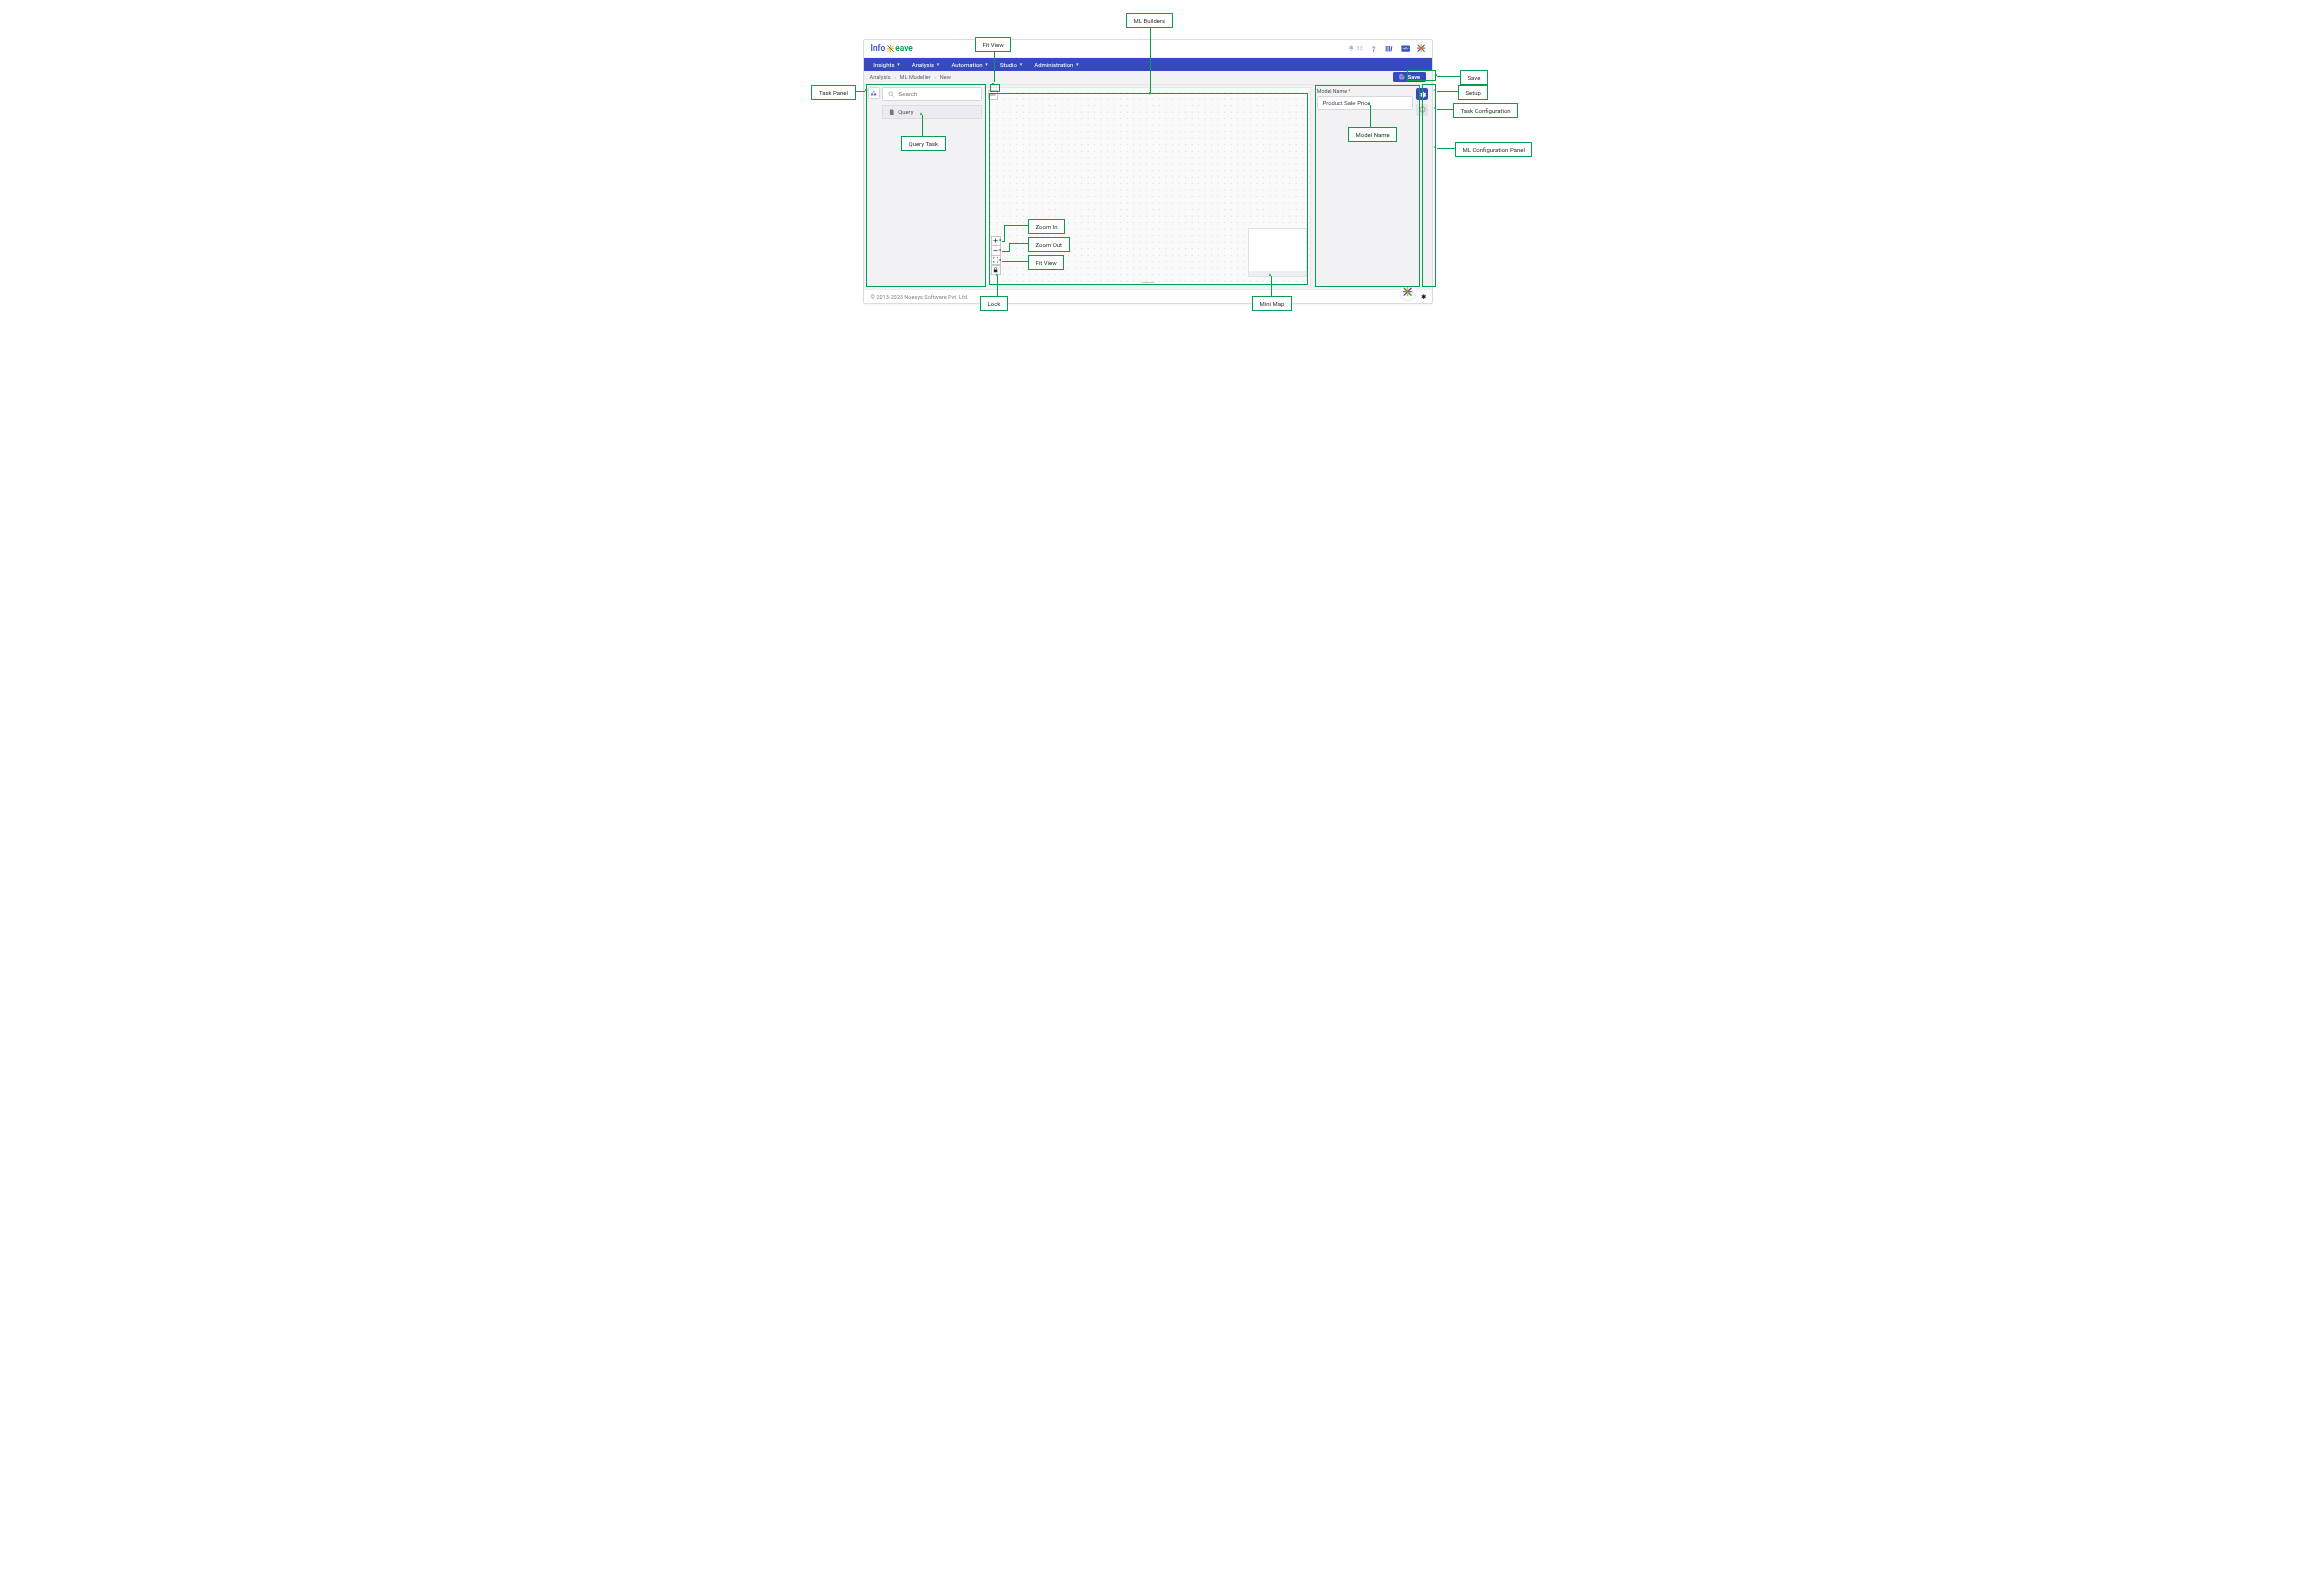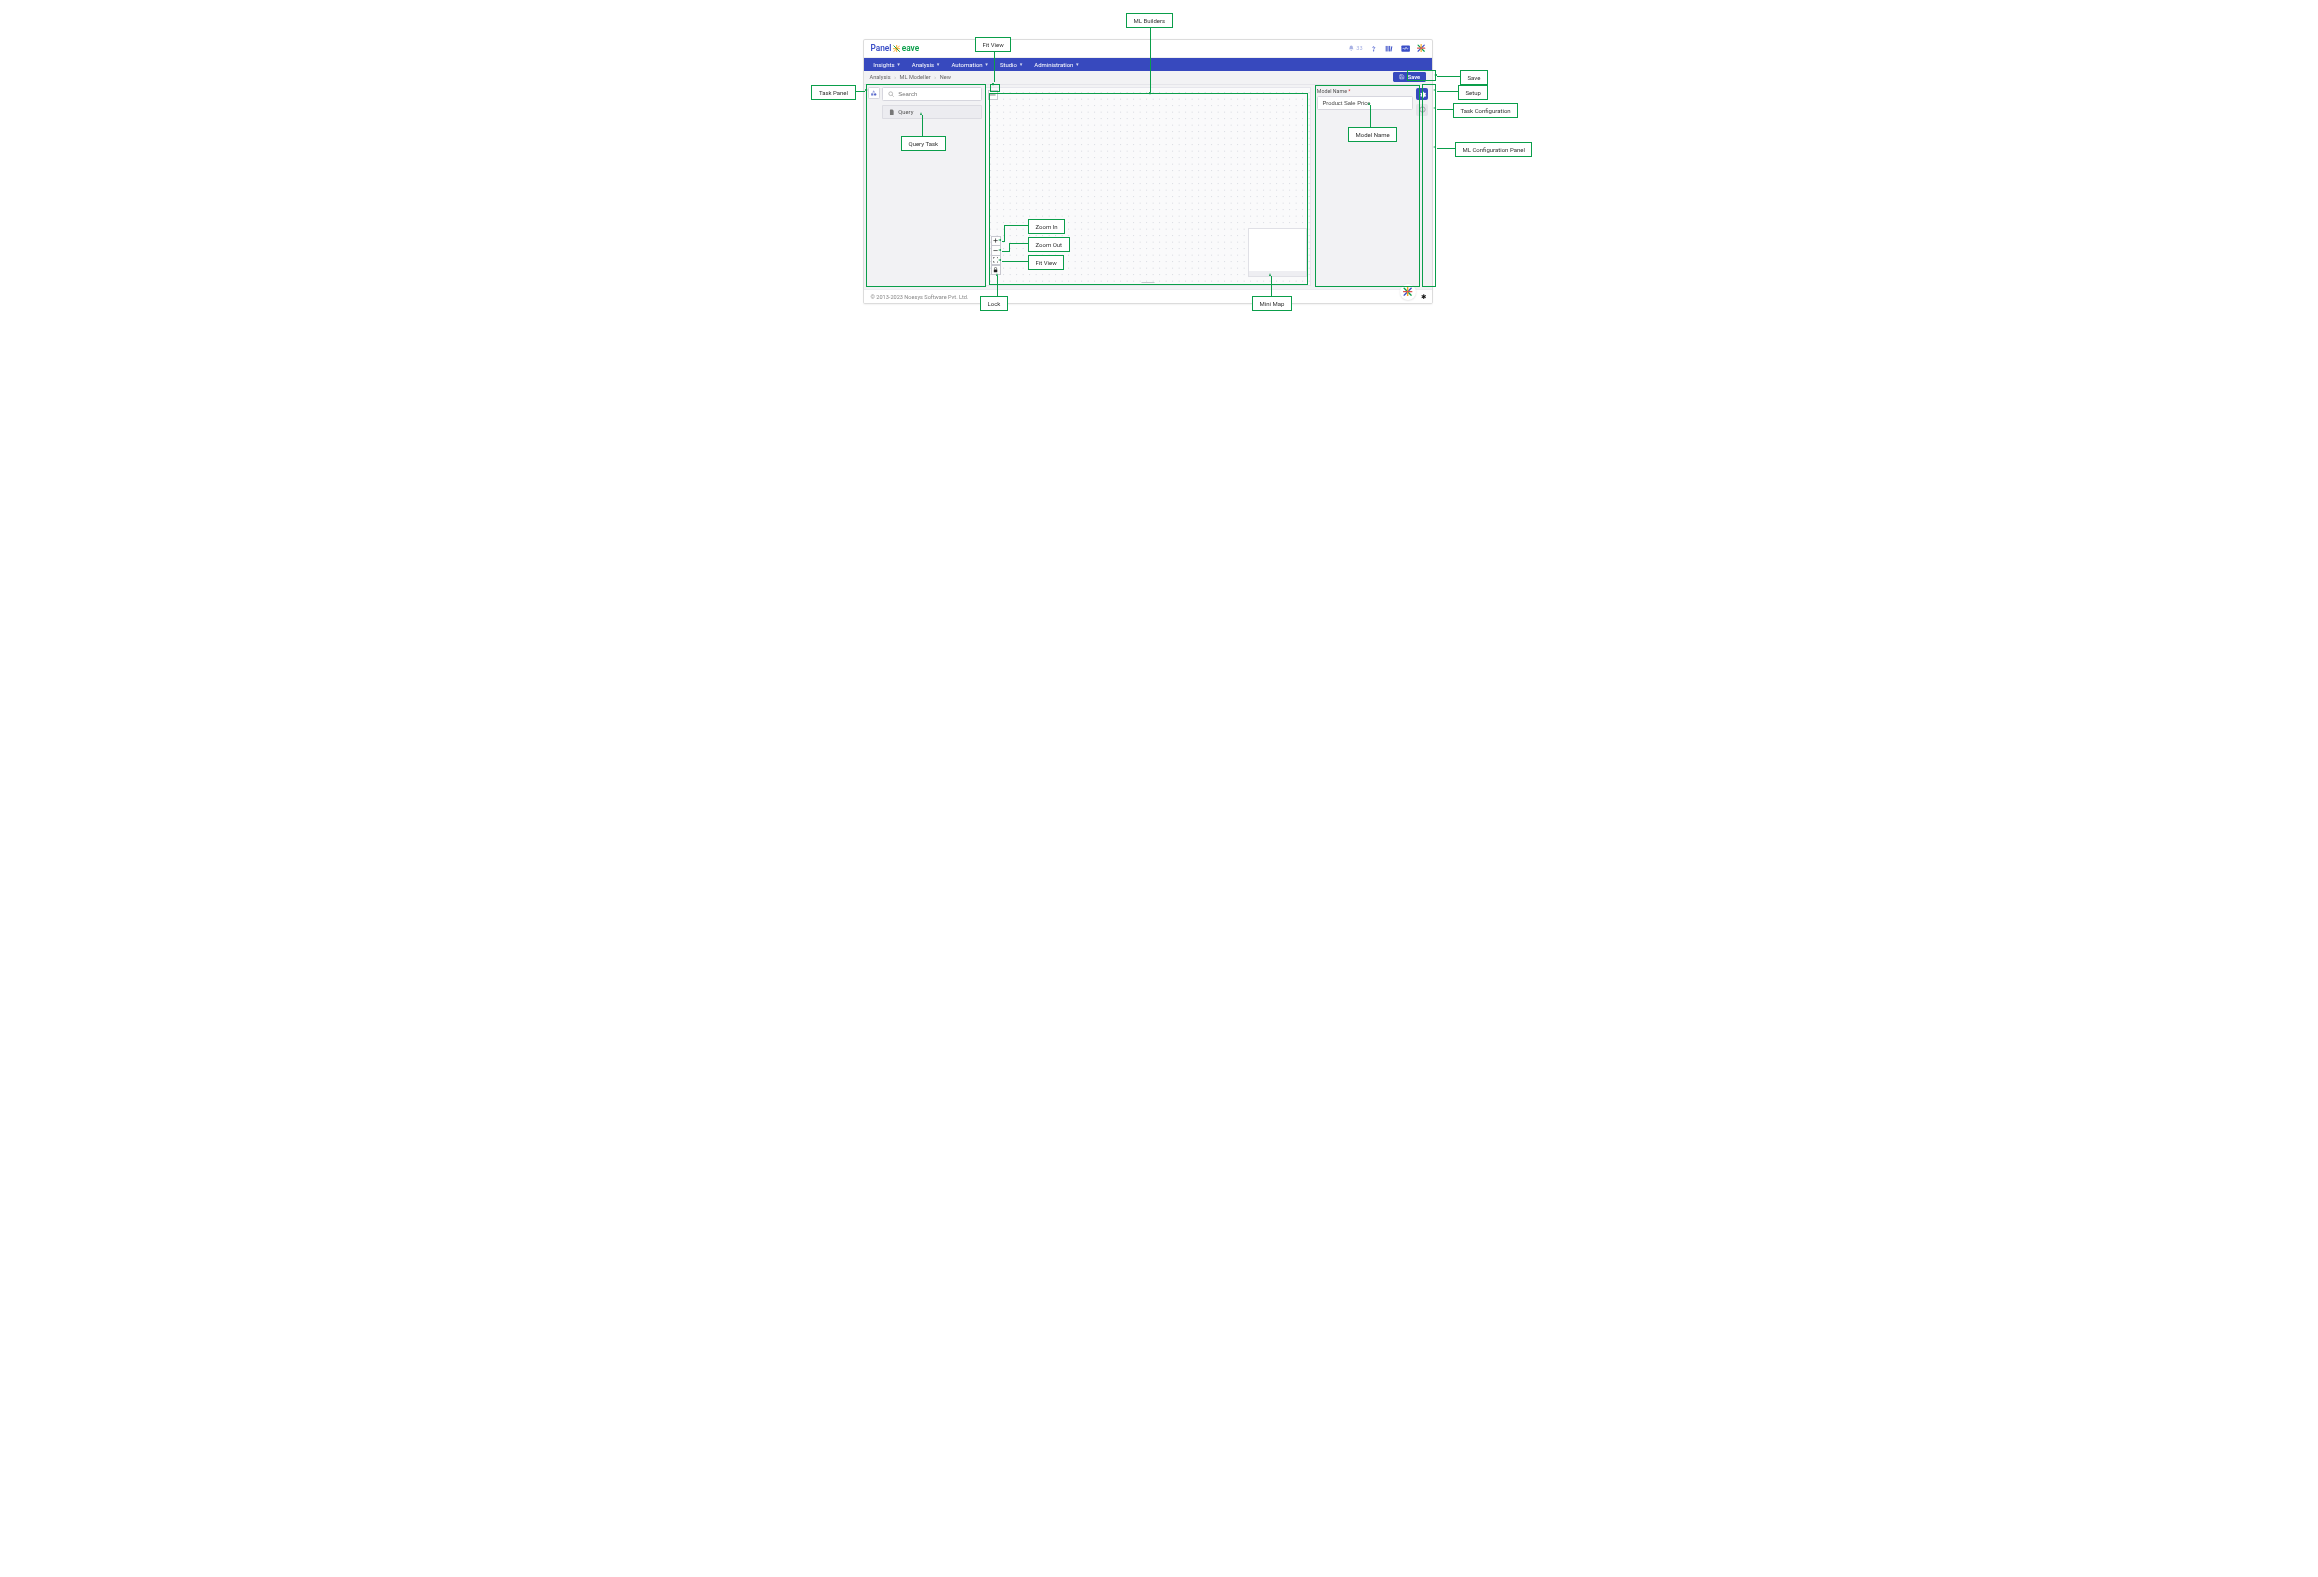--- a/index.html
+++ b/index.html
@@ -247,21 +247,21 @@
 </style>
 </head>
 <body>
 
 <div class="page">
 
   <div class="app-window">
 
     <div class="app-header">
       <div class="logo">
-        <span class="lt-info">Panel</span>
+        <span class="lt-info">Info</span>
         <svg width="7.4" height="7.4" viewBox="0 0 16 16">
           <path d="M2 2 L14 14 M14 2 L2 14 M8 0 L8 16 M0 8 L16 8" stroke="#f6a623" stroke-width="2" stroke-linecap="round"></path>
           <path d="M2 2 L14 14" stroke="#0a9e4a" stroke-width="2" stroke-linecap="round"></path>
         </svg>
         <span class="lt-eave">eave</span>
       </div>
       <div class="header-spacer"></div>
       <div class="header-icons">
         <span class="hicon badge">
           <svg width="6.5" height="6.5" viewBox="0 0 24 24" fill="#a8b1e4">

